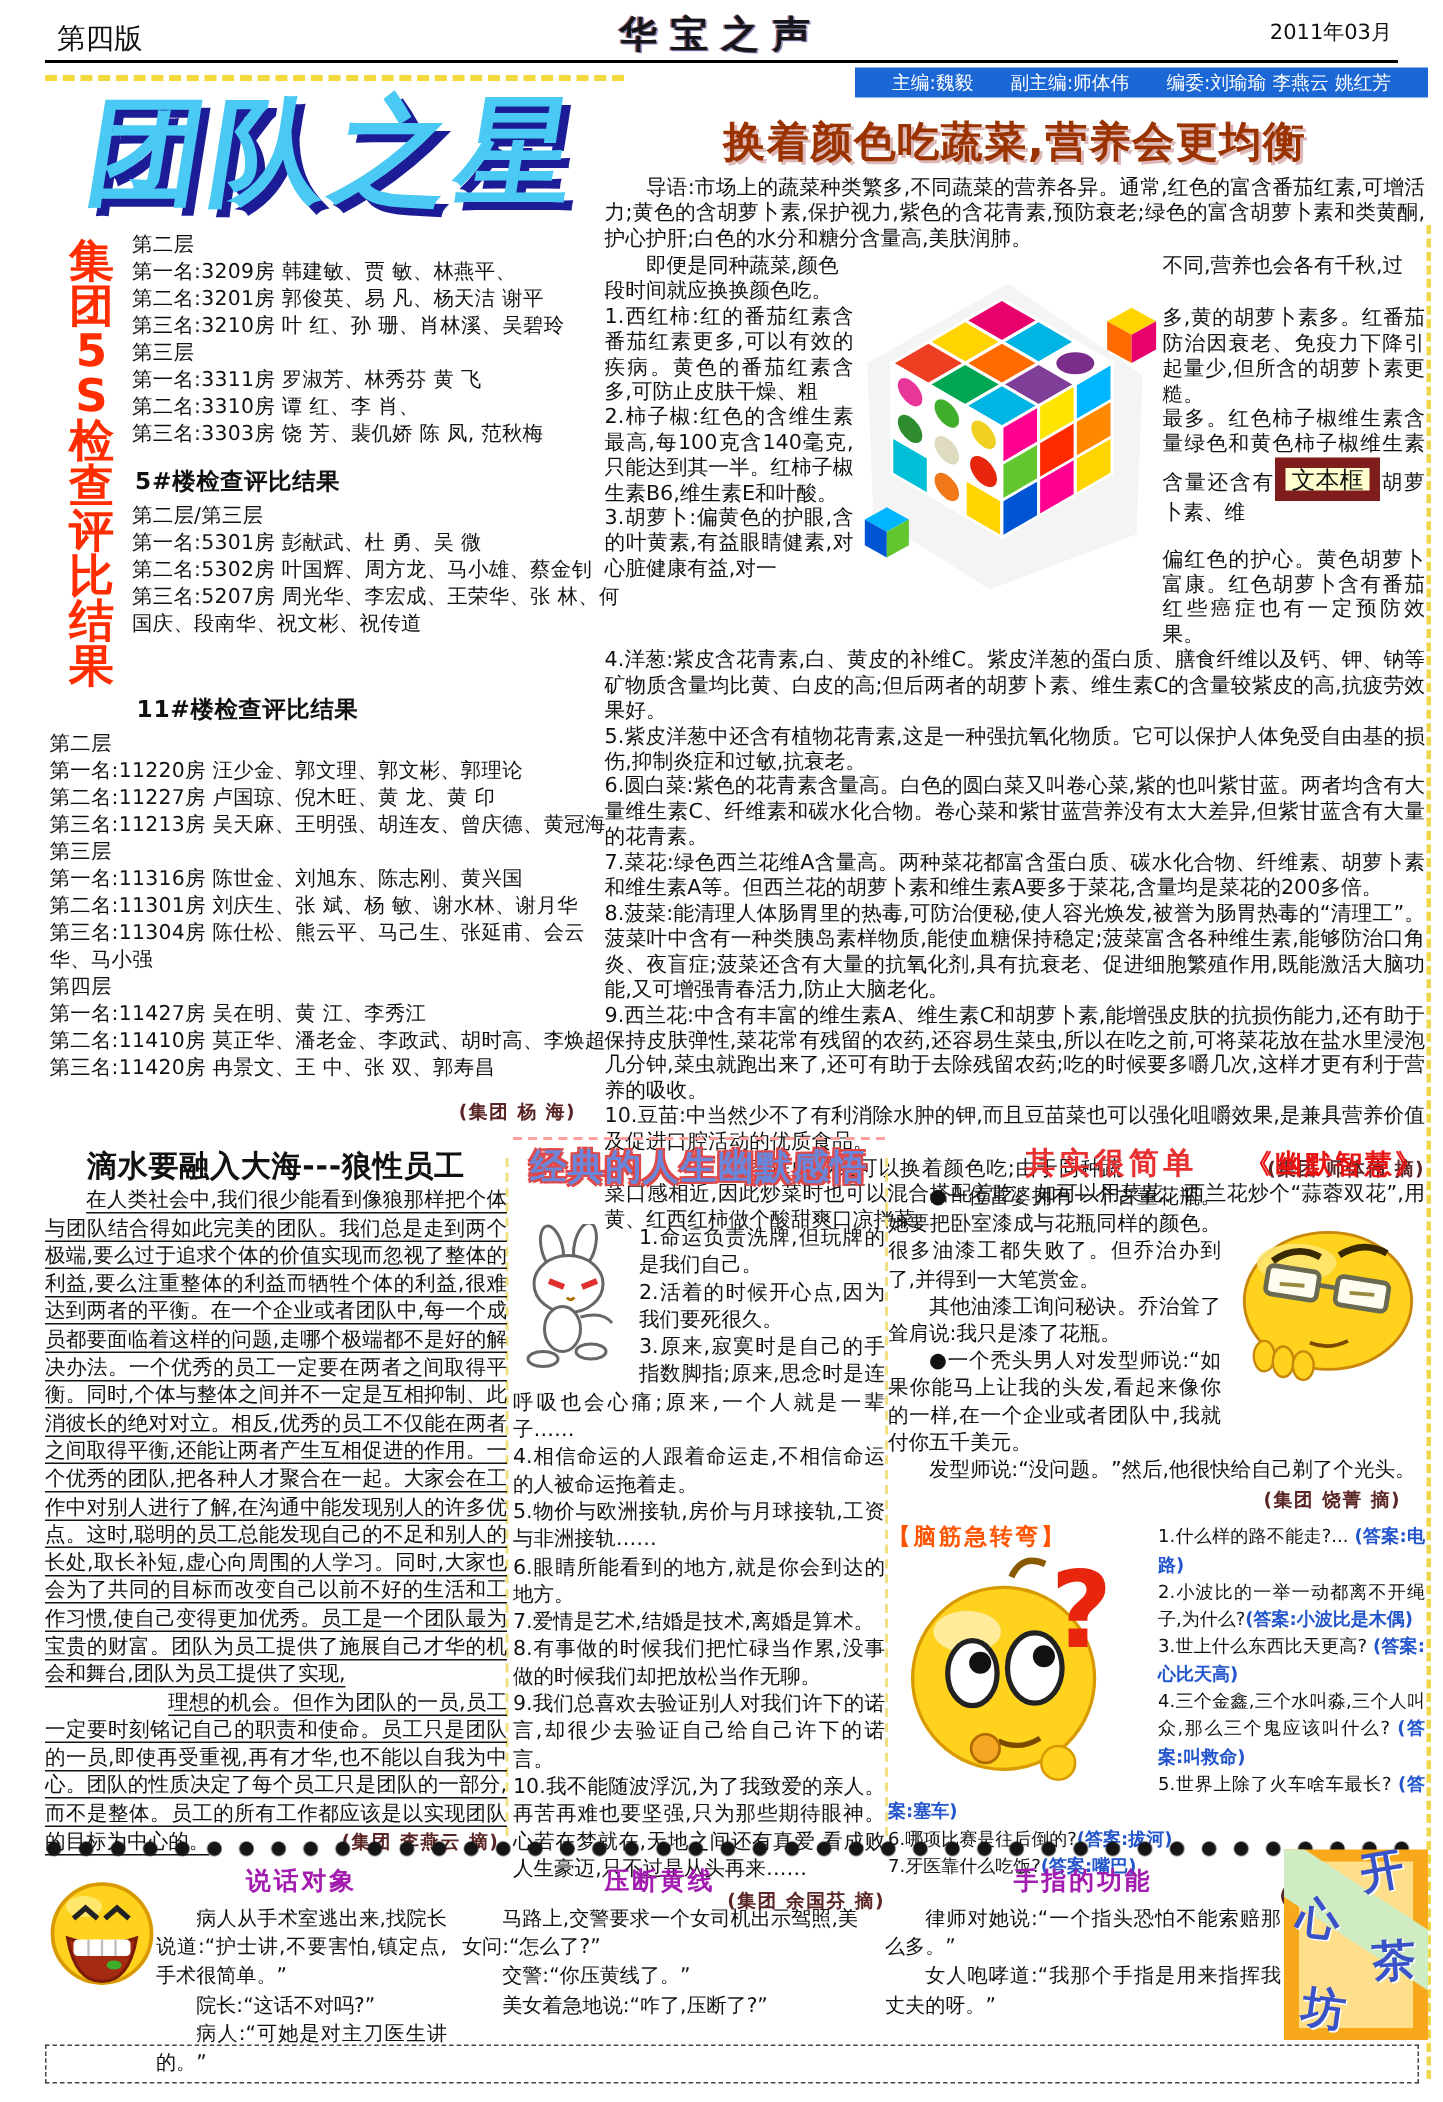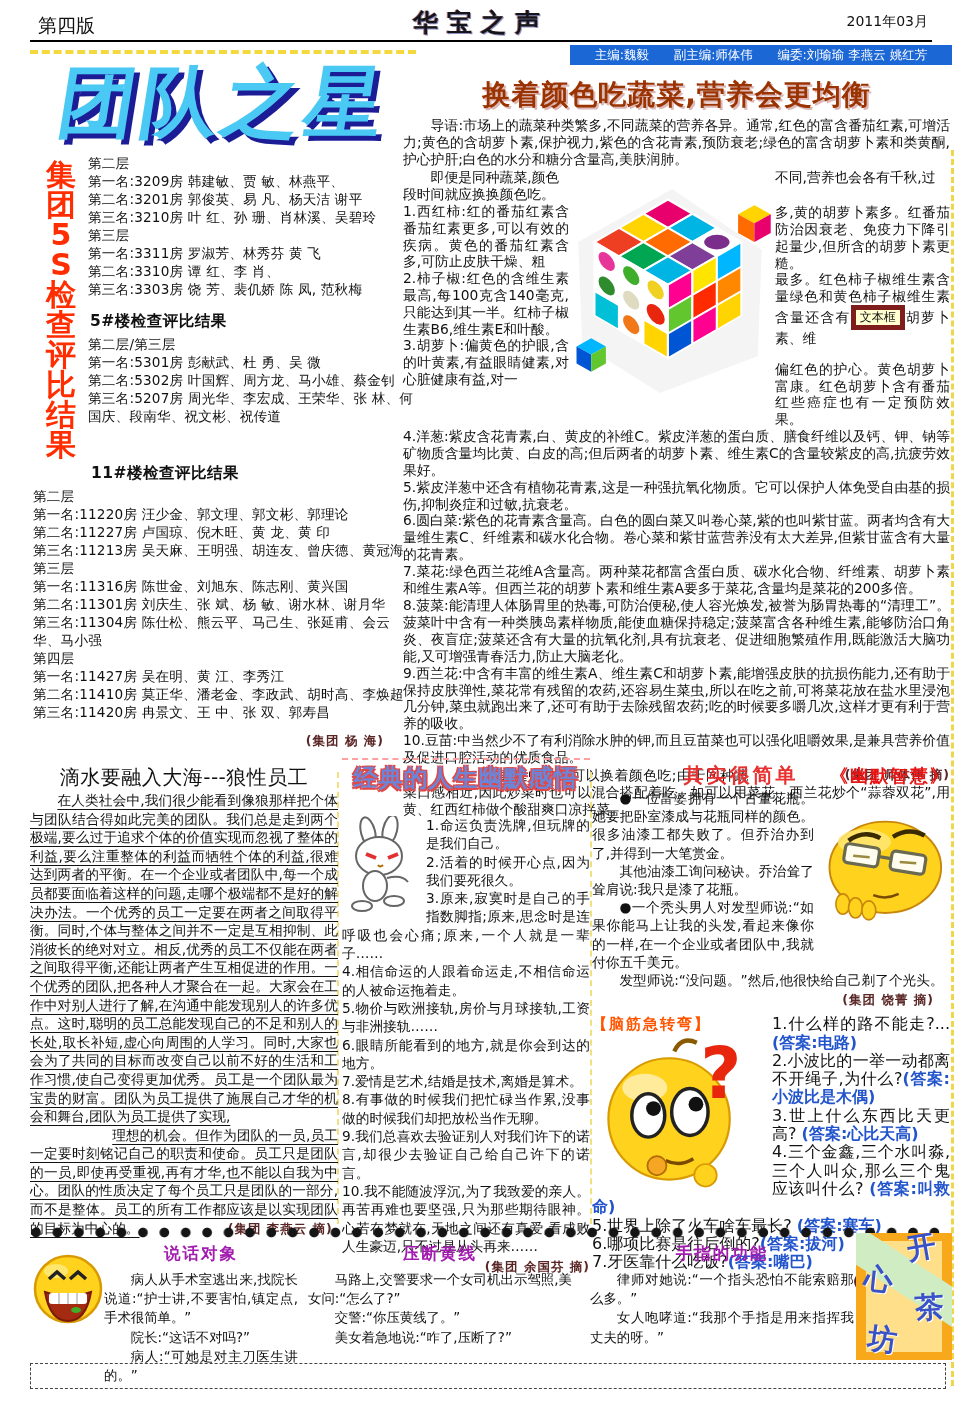--- a/index.html
+++ b/index.html
@@ -40,34 +40,34 @@
              text-shadow:2px 2px 0 #ddb8b8;letter-spacing:1px;line-height:34px}
   #veg-intro{margin-top:5px;font-size:13.8px;line-height:16.8px;text-align:justify;text-indent:2em}
   #veg-wrap{display:flex;margin-top:2px}
   #veg-left{width:166px;font-size:13.8px;line-height:16.8px;text-align:justify}
   #veg-left div:first-child{text-indent:2em}
   #veg-cube-box{width:206px;flex:none;text-align:center;position:relative}
   #veg-right{flex:1;font-size:13.8px;line-height:16.8px;text-align:justify}
   .v-p{margin:0}
   .gap-after{margin-bottom:18px}
   .gap-before{margin-top:14px}
-  .textbox{display:inline-block;background:#ffffcf;border:5px solid #7f1d1d;color:#111;
-           font-size:12px;line-height:15px;padding:0 4px;vertical-align:1px}
+  .textbox{display:inline-block;background:#ffffcf;border:7px solid #7f1d1d;color:#111;
+           font-size:16px;line-height:15px;padding:0 4px;vertical-align:1px}
   #veg-items .v-item{font-size:13.8px;line-height:16.9px;text-align:justify}
   #veg-close{font-size:13.8px;line-height:16.9px;text-indent:7em;text-align:justify;margin-top:1px}
   #veg-close .byline{float:right}
 
   
   .vsep{border-left:2px dashed #f0e080}
   #sep1{left:337px;top:772px;height:452px}
   #sep2{left:590px;top:772px;height:452px}
 
   
   #wolf{left:30px;top:764px;width:308px}
-  #wolf-title{font-size:20px;font-weight:normal;text-align:center;position:relative;letter-spacing:0.5px}
+  #wolf-title{font-size:20px;font-weight:bold;text-align:center;position:relative;letter-spacing:0.5px}
   #wolf-rainbow{position:absolute;left:160px;top:22px;width:118px;height:22px;opacity:.8;
      transform:rotate(-7deg);z-index:-1;
      background:linear-gradient(180deg,#e03030 0 4px,#f59000 4px 8px,#ffe400 8px 12px,#3aa334 12px 16px,#3a5fd0 16px 19px,#8a4fc0 19px 22px)}
   .wolf-p{font-size:13.7px;line-height:18.6px;text-align:justify;
           text-decoration:underline;text-underline-offset:3.5px}
   #wolf-p1{text-indent:2em;margin-top:0}
   #wolf-p2{text-indent:6em}
   #wolf-byline{display:inline-block;text-decoration:none;margin-left:6px}
 
   
@@ -86,21 +86,21 @@
   #simple-title{font-size:20px;font-weight:bold;color:#e83030;letter-spacing:3px;margin:0 auto;padding-left:60px}
   #simple-corner{font-size:18px;font-weight:bold;color:#e81414;letter-spacing:2px;white-space:nowrap}
   #glasses{float:right;width:130px;height:150px;margin:2px 0 2px 6px}
   .s-p{font-size:13.7px;line-height:18.2px;text-align:justify;text-indent:2em}
   #simple-byline{text-align:right;margin:3px 16px 6px 0}
 
   
   #teaser{margin-top:2px}
   #teaser-left{float:left;width:180px}
   #teaser-label{font-size:15px;font-weight:bold;color:#ff5500;letter-spacing:2px}
-  .qa{font-size:16px;line-height:18.3px;text-align:justify}
+  .qa{font-size:12px;line-height:18.3px;text-align:justify}
   .qa .a{color:#2255cc;font-weight:bold}
   #teaser-byline{text-align:right;margin-top:3px}
 
   
   #dots{left:30px;top:1226px;width:920px;height:13px;background-repeat:repeat-x;
         background-image:radial-gradient(circle at 6px 6.5px,#151515 4.3px,transparent 5.3px);
         background-size:21.4px 13px}
 
   
   #bottom{left:30px;top:1243px;width:920px;height:150px}

